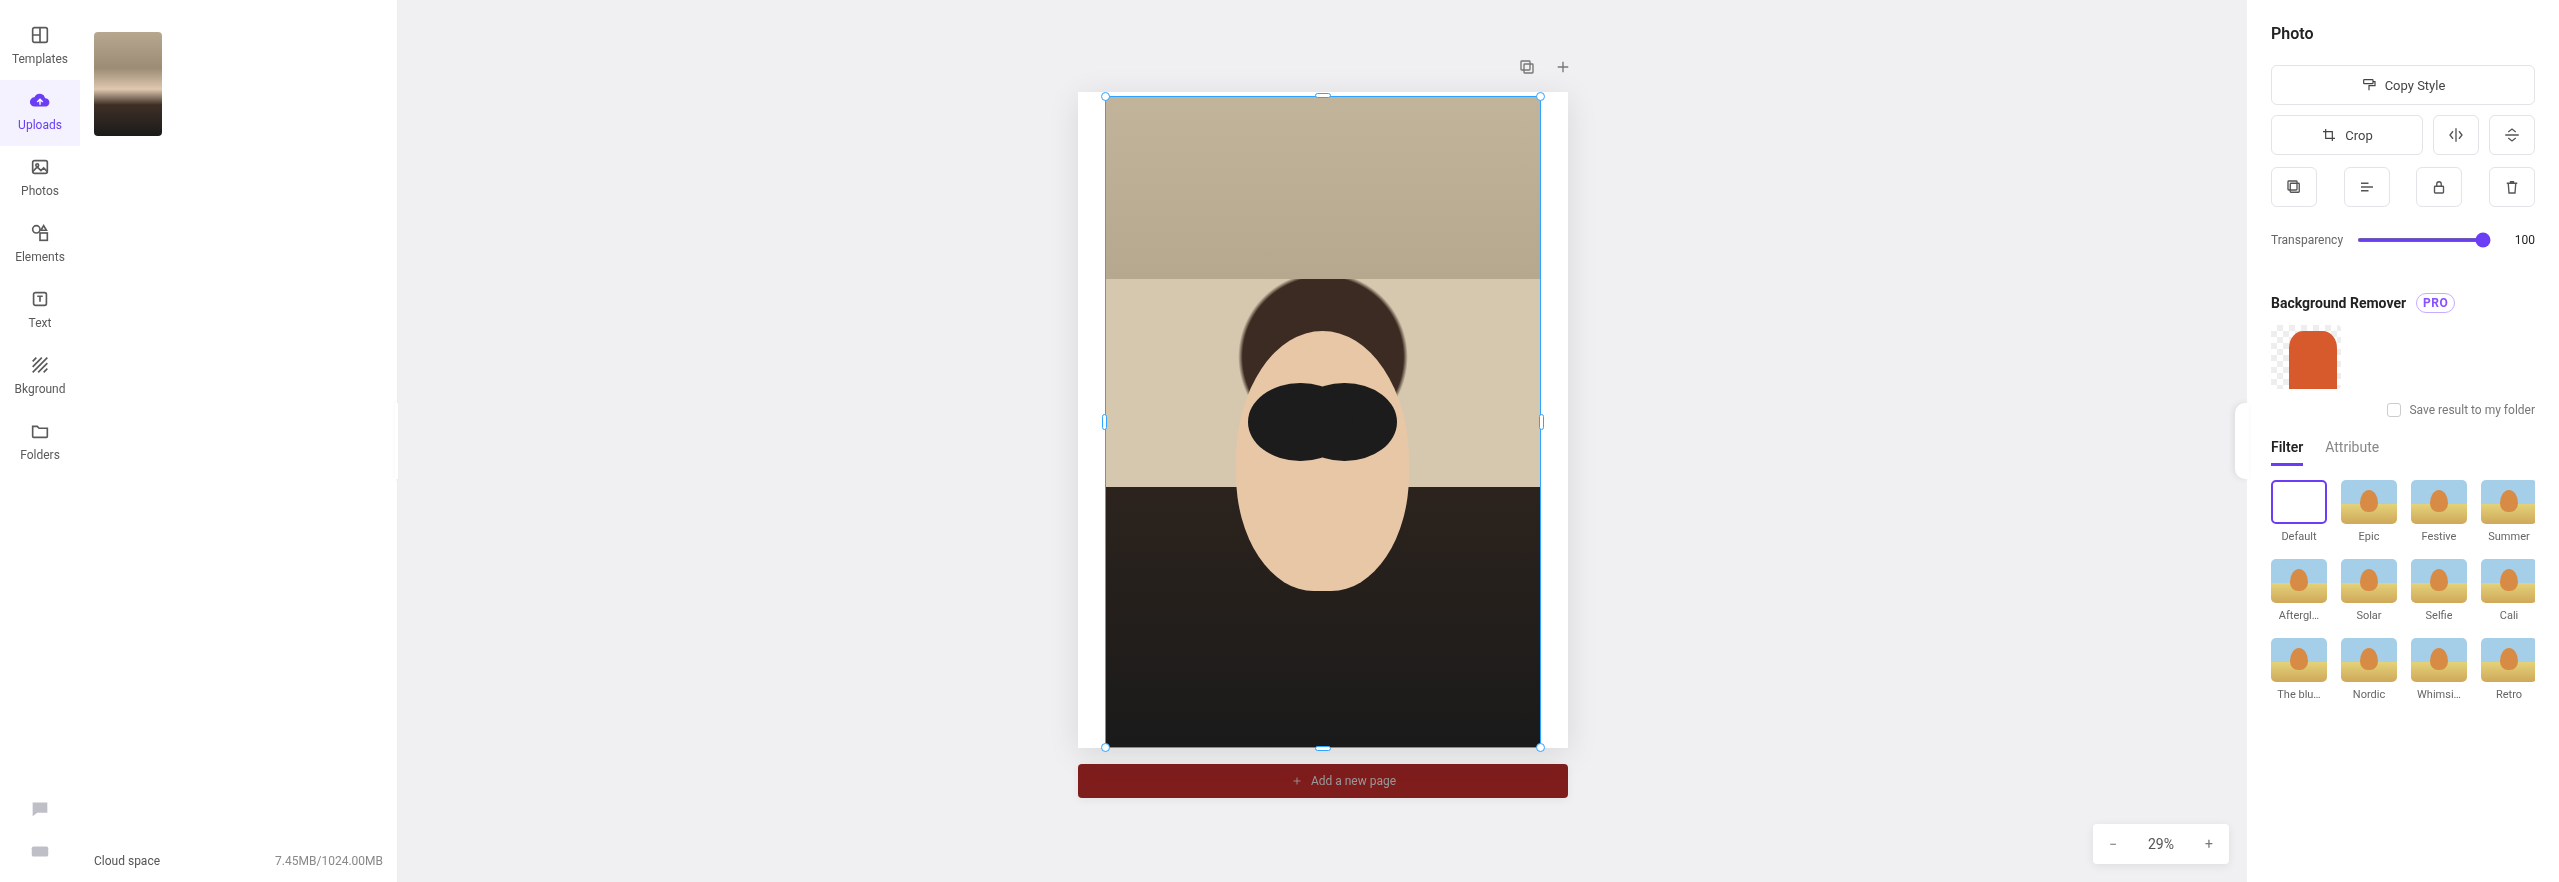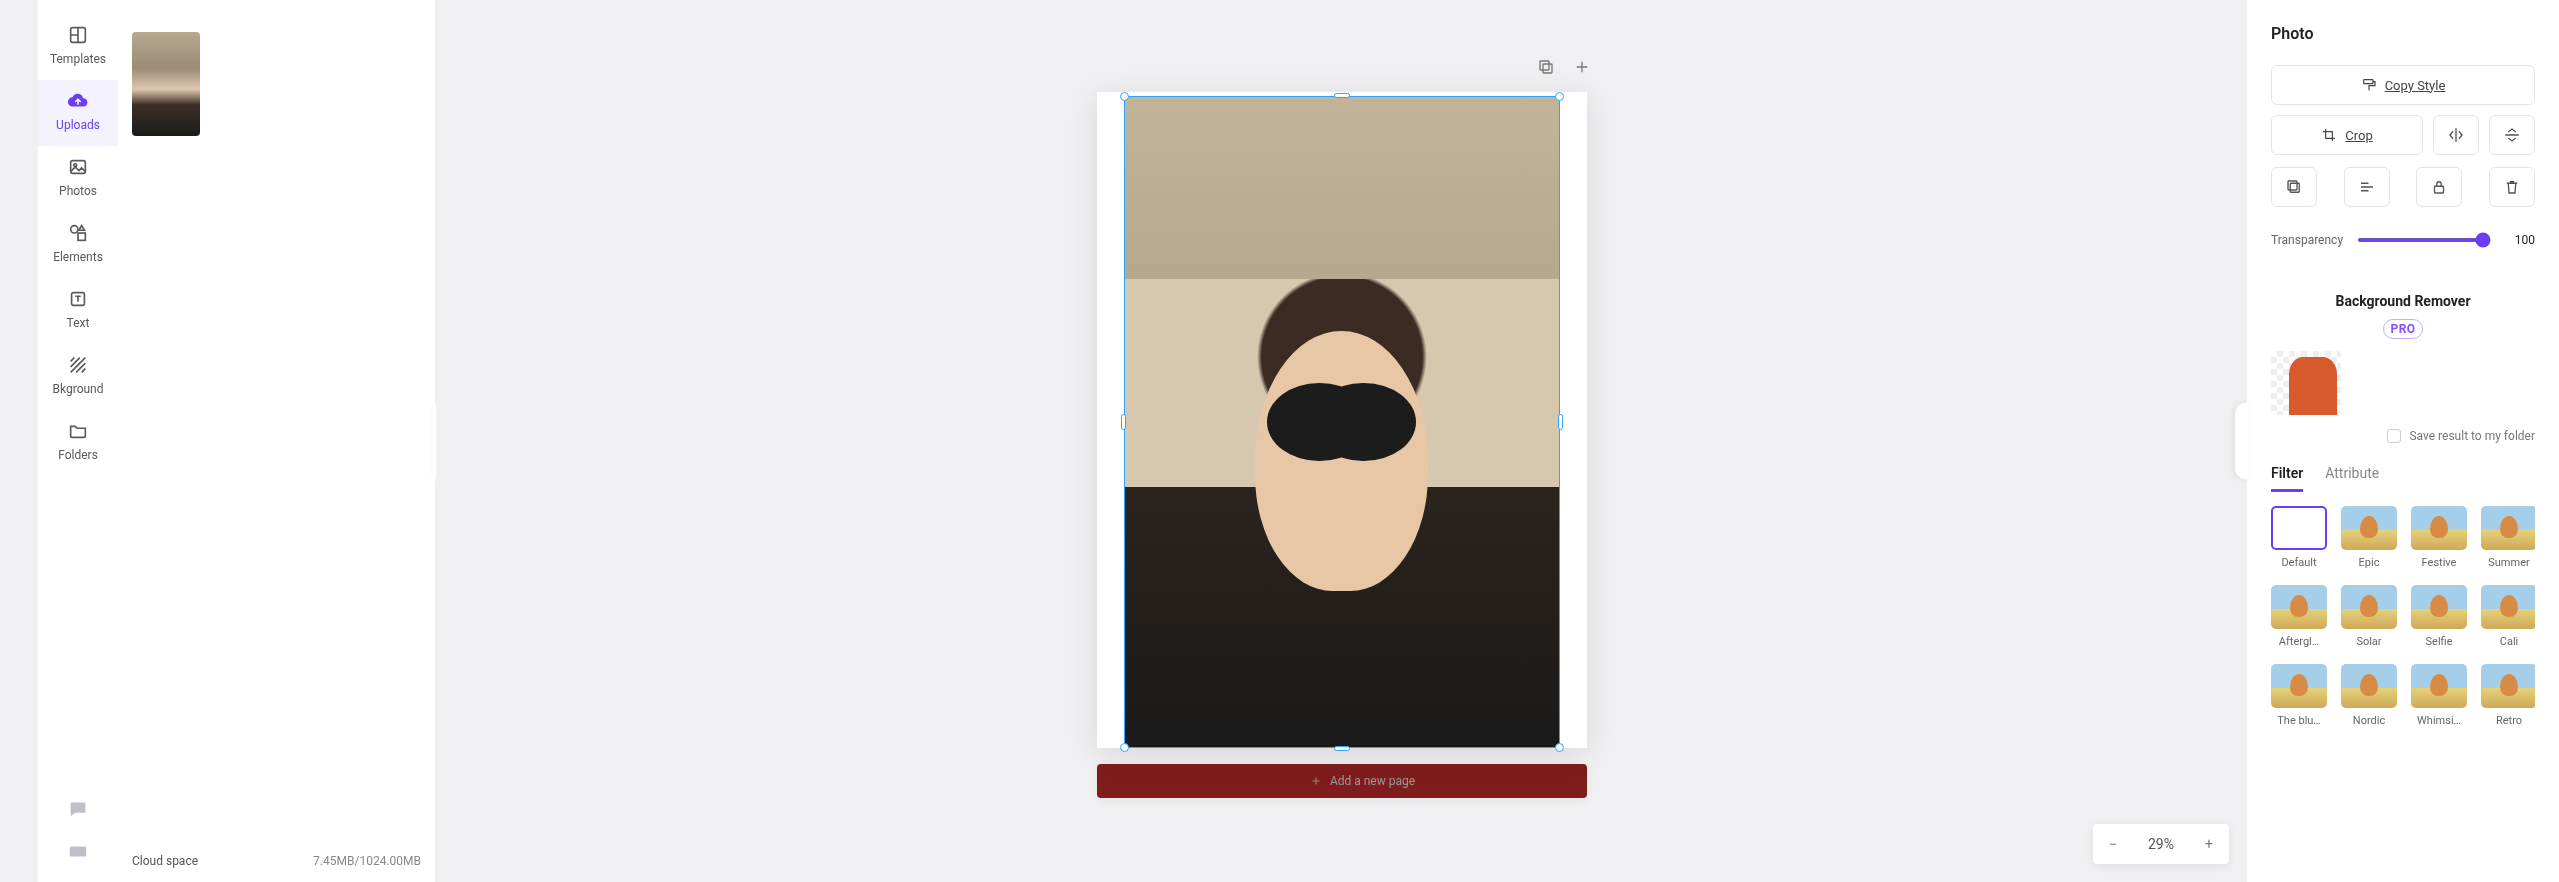--- a/index.html
+++ b/index.html
@@ -1,19 +1,19 @@
 <!DOCTYPE html>
 <html><head>
 <meta charset="utf-8">
 <style>
 * { margin: 0; padding: 0; box-sizing: border-box; font-family: -apple-system, BlinkMacSystemFont, "Segoe UI", Roboto, sans-serif; }
 body { width: 2559px; height: 882px; display: flex; background: #f0f0f2; overflow: hidden; }
 
 
-.rail { width: 80px; background: #fff; display: flex; flex-direction: column; align-items: center; padding-top: 14px; position: relative; margin-left: 38px; }
+.rail { width: 80px; background: #fff; display: flex; flex-direction: column; align-items: center; padding-top: 14px; position: relative; }
 .rail-item { width: 100%; display: flex; flex-direction: column; align-items: center; padding: 10px 0 14px; cursor: pointer; font-size: 12px; color: #5a5a5a; gap: 6px; }
 .rail-item.active { color: #6b3df5; background: #f4f2ff; }
 .rail-item svg, .rail-item .ico { width: 22px; height: 22px; }
 .rail-bottom { position: absolute; bottom: 20px; width: 100%; display: flex; flex-direction: column; align-items: center; gap: 20px; color: #bfbfc7; }
 
 
 .side-panel { width: 318px; background: #fff; display: flex; flex-direction: column; padding: 14px 14px 0; position: relative; border-right: 1px solid #eee; }
 .upload-btn { background: #6b3df5; color: #fff; font-size: 13px; font-weight: 600; height: 40px; border-radius: 6px; display: flex; align-items: center; justify-content: center; cursor: pointer; }
 .thumbs { margin-top: 18px; display: flex; flex-wrap: wrap; gap: 10px; }
 .thumb { width: 68px; height: 104px; border-radius: 4px; background: linear-gradient(180deg,#b7a78f 0%,#9c8c76 35%,#e0c8b0 55%,#3e2f25 70%,#1b1b1b 100%); cursor: pointer; }
@@ -41,27 +41,27 @@
 .sel-edge.v { width:5px; height:16px;}
 .add-page { width: 490px; height: 34px; background: #7f1d1d; border-radius: 4px; margin-top: 16px; display: flex; align-items: center; justify-content: center; gap: 8px; color: #999; font-size: 12px; cursor: pointer; box-shadow: 0 2px 10px rgba(0,0,0,.06); padding-left: 42px;}
 .zoom-ctrl { position: absolute; right: 18px; bottom: 18px; background: #fff; border-radius: 4px; display: flex; align-items: center; height: 40px; box-shadow: 0 2px 10px rgba(0,0,0,.08); }
 .zoom-ctrl span { width: 40px; text-align: center; font-size: 14px; color: #777; cursor: pointer; }
 .zoom-ctrl .zv { width: 56px; cursor: default; color:#555;}
 
 
 .props { width: 312px; background: #fff; display: flex; flex-direction: column; padding: 24px 24px 0; position: relative;}
 .props h3 { font-size: 16px; font-weight: 600; color: #222; margin-bottom: 22px;}
 .btn-row { display: flex; gap: 10px; margin-bottom: 10px;}
-.btn { flex: 1; height: 40px; border: 1px solid #e3e3e8; border-radius: 6px; display: flex; align-items: center; justify-content: center; gap: 8px; font-size: 13px; color: #444; cursor: pointer; background: #fff; text-decoration: underline;}
+.btn { flex: 1; height: 40px; border: 1px solid #e3e3e8; border-radius: 6px; display: flex; align-items: center; justify-content: center; gap: 8px; font-size: 13px; color: #444; cursor: pointer; background: #fff;}
 .icon-btn { width: 46px; height: 40px; border: 1px solid #e3e3e8; border-radius: 6px; display: flex; align-items: center; justify-content: center; cursor: pointer; color: #555; }
 .icon-grid { display: flex; justify-content: space-between; margin-top: 2px; margin-bottom: 26px;}
 .trans-row { display: flex; align-items: center; gap: 14px; font-size: 12px; color: #666; margin-bottom: 46px;}
 .trans-row input[type=range] { flex:1; accent-color:#6b3df5; height:4px;}
 .trans-row .tv { width: 30px; text-align: right; color: #222;}
-.bgr-head { display: flex; align-items: center; gap: 10px; margin-bottom: 12px; flex-direction: column;}
+.bgr-head { display: flex; align-items: center; gap: 10px; margin-bottom: 12px;}
 .bgr-head b { font-size: 14px; color: #222;}
 .pro-badge { font-size: 12px; font-weight: 700; color: #8a50ff; border: 1px solid #c8abff; padding: 2px 6px; border-radius: 10px; letter-spacing: .5px;}
 .bgr-body { display: flex; gap: 14px; align-items: flex-start;}
 .bgr-thumb { width: 70px; height: 64px; border-radius: 4px; background: repeating-conic-gradient(#eee 0 25%, #fff 0 50%) 0 0/12px 12px; position: relative;}
 .bgr-thumb::after{content:""; position:absolute; inset:6px 4px 0 18px; background:#d65a2b; border-radius:30% 30% 0 0;}
 .bgr-text { flex: 1; display: flex; flex-direction: column; gap: 10px;}
 .bgr-text p { font-size: 11.5px; color: #888; line-height: 1.45;}
 .save-row { display: flex; justify-content: flex-end; align-items: center; gap: 8px; font-size: 12px; color: #777; margin: 14px 0 22px;}
 .save-row .cb{ width:14px; height:14px; border:1px solid #ccc; border-radius:3px;}
 .tabs { display: flex; gap: 22px; font-size: 14px; color: #888; margin-bottom: 14px;}

